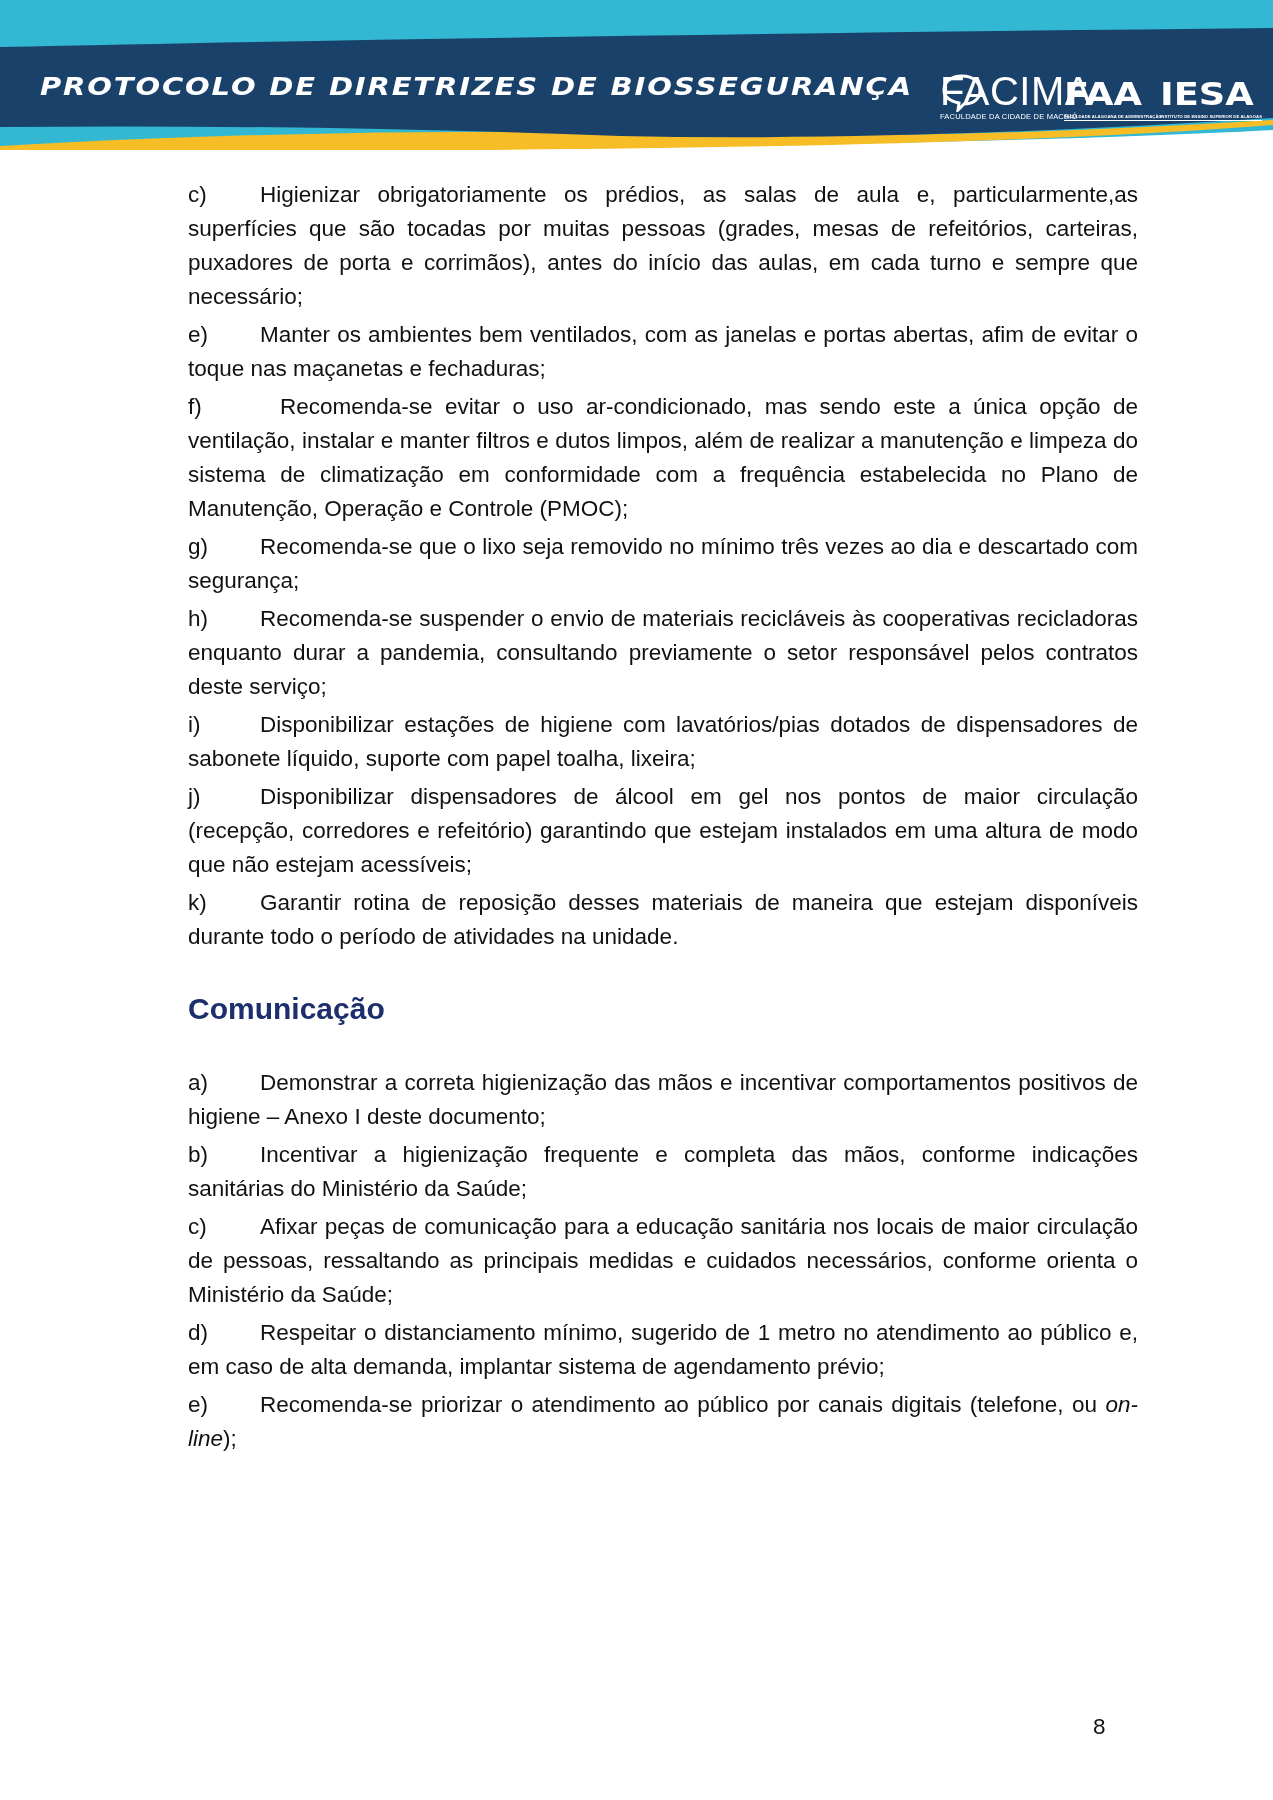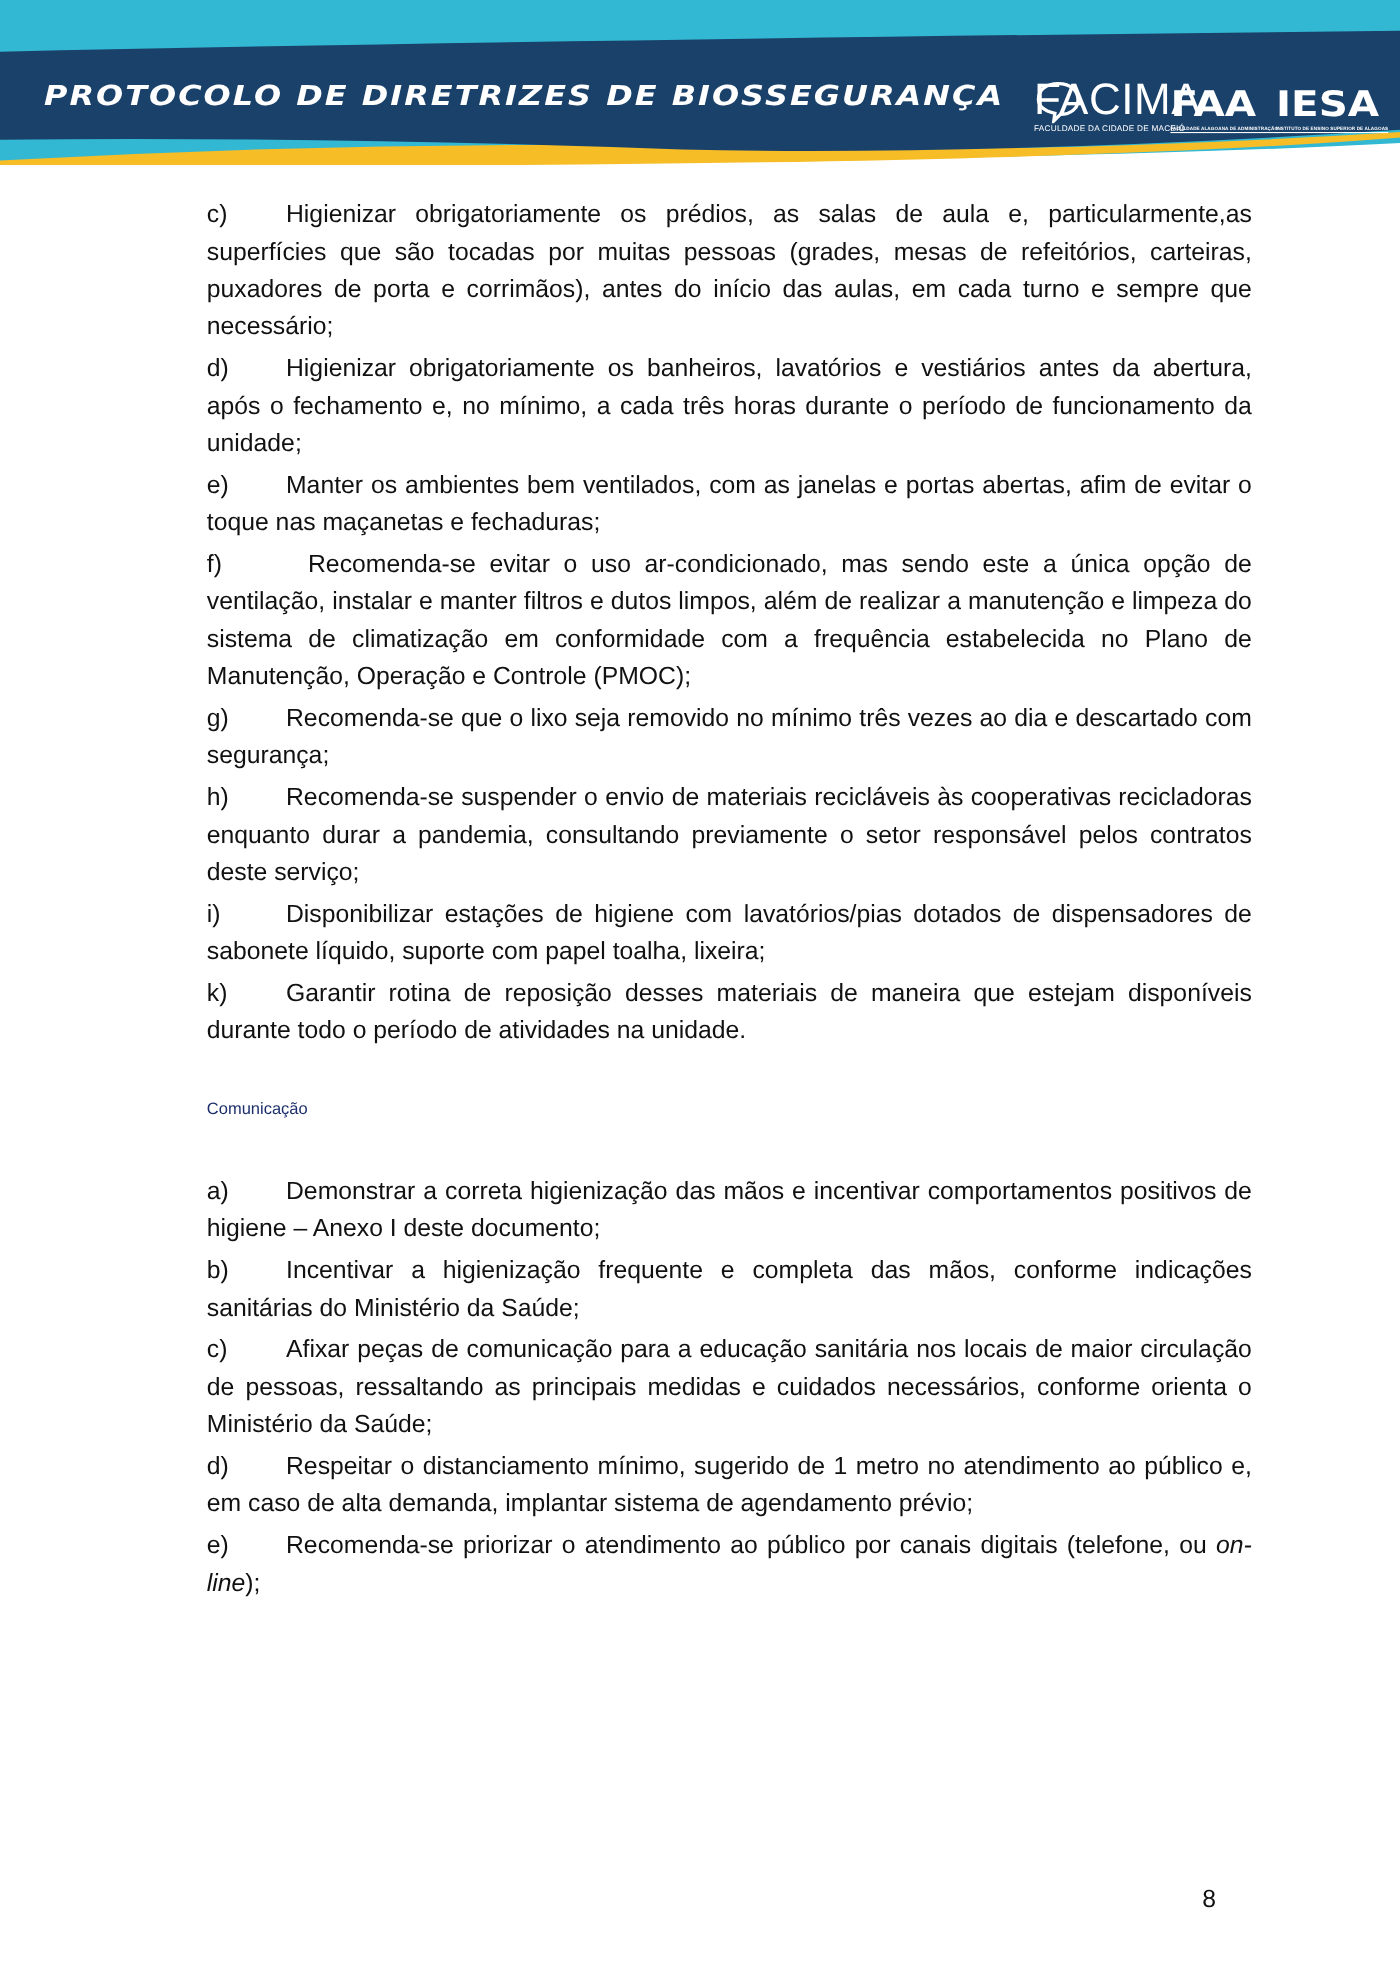--- a/index.html
+++ b/index.html
@@ -22,21 +22,21 @@
     .iesa { left: 1160px; top: 78px; }
     .logo-big { font-family: "DejaVu Sans", sans-serif; font-weight: bold; font-size: 32px; line-height: 32px; display: block; letter-spacing: 0px; transform: scaleX(1.15); transform-origin: left center; }
     .logo-sub { font-size: 4.2px; font-weight: bold; display: block; margin-top: 4px; border-bottom: 1px solid #fff; padding-bottom: 1px; letter-spacing: 0.1px; }
 
     .content { position: absolute; left: 188px; top: 178px; width: 950px; font-size: 22.5px; line-height: 34px; }
     .p { text-align: justify; margin: 0 0 2px 0; }
     .p.cont { margin-bottom: 4px; }
     .item { text-align: justify; margin: 0 0 4px 0; }
     .marker { display: inline-block; width: 72px; }
     .marker.wide { width: 92px; }
-    .section-title { color: #1c2e6b; font-weight: normal; font-size: 15px; margin: 38px 0 40px 0; }
+    .section-title { color: #1c2e6b; font-weight: bold; font-size: 30px; margin: 38px 0 40px 0; }
     .page-number { position: absolute; left: 1093px; top: 1714px; font-size: 22.5px; }
     em { font-style: italic; }
   </style>
 </head>
 <body>
 
 <div class="header">
   <svg width="1273" height="150" viewBox="0 0 1273 150">
     <rect x="0" y="0" width="1273" height="150" fill="#ffffff"></rect>
     <path d="M0,0 H1273 V130 Q900,150 0,150 Z" fill="#33b8d3"></path>
@@ -59,26 +59,26 @@
   <div class="logo iesa">
     <span class="logo-big">IESA</span>
     <span class="logo-sub">INSTITUTO DE ENSINO SUPERIOR DE ALAGOAS</span>
   </div>
 </div>
 
 <div class="content">
 
   <div>
     <p class="item"><span class="marker">c)</span><span>Higienizar obrigatoriamente os prédios, as salas de aula e, particularmente,as superfícies que são tocadas por muitas pessoas (grades, mesas de refeitórios, carteiras, puxadores de porta e corrimãos), antes do início das aulas, em cada turno e sempre que necessário;</span></p>
-    <p class="item"><span class="marker">d)</span><span>Higienizar obrigatoriamente os banheiros, lavatórios e vestiários antes da abertura, após o fechamento e, no mínimo, a cada três horas durante o período de funcionamento da unidade;</span></p>
     <p class="item"><span class="marker">e)</span><span>Manter os ambientes bem ventilados, com as janelas e portas abertas, afim de evitar o toque nas maçanetas e fechaduras;</span></p>
     <p class="item"><span class="marker wide">f)</span><span>Recomenda-se evitar o uso ar-condicionado, mas sendo este a única opção de ventilação, instalar e manter filtros e dutos limpos, além de realizar a manutenção e limpeza do sistema de climatização em conformidade com a frequência estabelecida no Plano de Manutenção, Operação e Controle (PMOC);</span></p>
     <p class="item"><span class="marker">g)</span><span>Recomenda-se que o lixo seja removido no mínimo três vezes ao dia e descartado com segurança;</span></p>
     <p class="item"><span class="marker">h)</span><span>Recomenda-se suspender o envio de materiais recicláveis às cooperativas recicladoras enquanto durar a pandemia, consultando previamente o setor responsável pelos contratos deste serviço;</span></p>
     <p class="item"><span class="marker">i)</span><span>Disponibilizar estações de higiene com lavatórios/pias dotados de dispensadores de sabonete líquido, suporte com papel toalha, lixeira;</span></p>
+    <p class="item"><span class="marker">j)</span><span>Disponibilizar dispensadores de álcool em gel nos pontos de maior circulação (recepção, corredores e refeitório) garantindo que estejam instalados em uma altura de modo que não estejam acessíveis;</span></p>
     <p class="item"><span class="marker">k)</span><span>Garantir rotina de reposição desses materiais de maneira que estejam disponíveis durante todo o período de atividades na unidade.</span></p>
   </div>
 
   <h2 class="section-title">Comunicação</h2>
 
   <div>
     <p class="item"><span class="marker">a)</span><span>Demonstrar a correta higienização das mãos e incentivar comportamentos positivos de higiene – Anexo I deste documento;</span></p>
     <p class="item"><span class="marker">b)</span><span>Incentivar a higienização frequente e completa das mãos, conforme indicações sanitárias do Ministério da Saúde;</span></p>
     <p class="item"><span class="marker">c)</span><span>Afixar peças de comunicação para a educação sanitária nos locais de maior circulação de pessoas, ressaltando as principais medidas e cuidados necessários, conforme orienta o Ministério da Saúde;</span></p>
     <p class="item"><span class="marker">d)</span><span>Respeitar o distanciamento mínimo, sugerido de 1 metro no atendimento ao público e, em caso de alta demanda, implantar sistema de agendamento prévio;</span></p>

